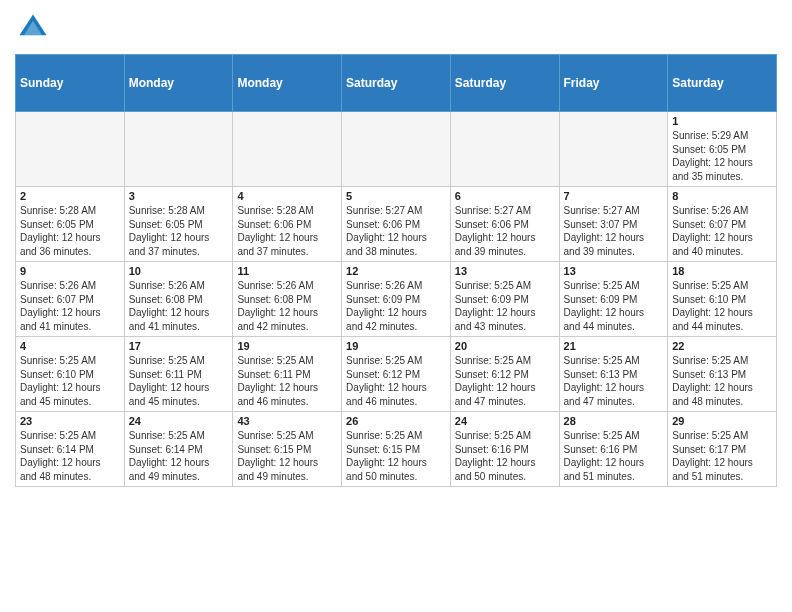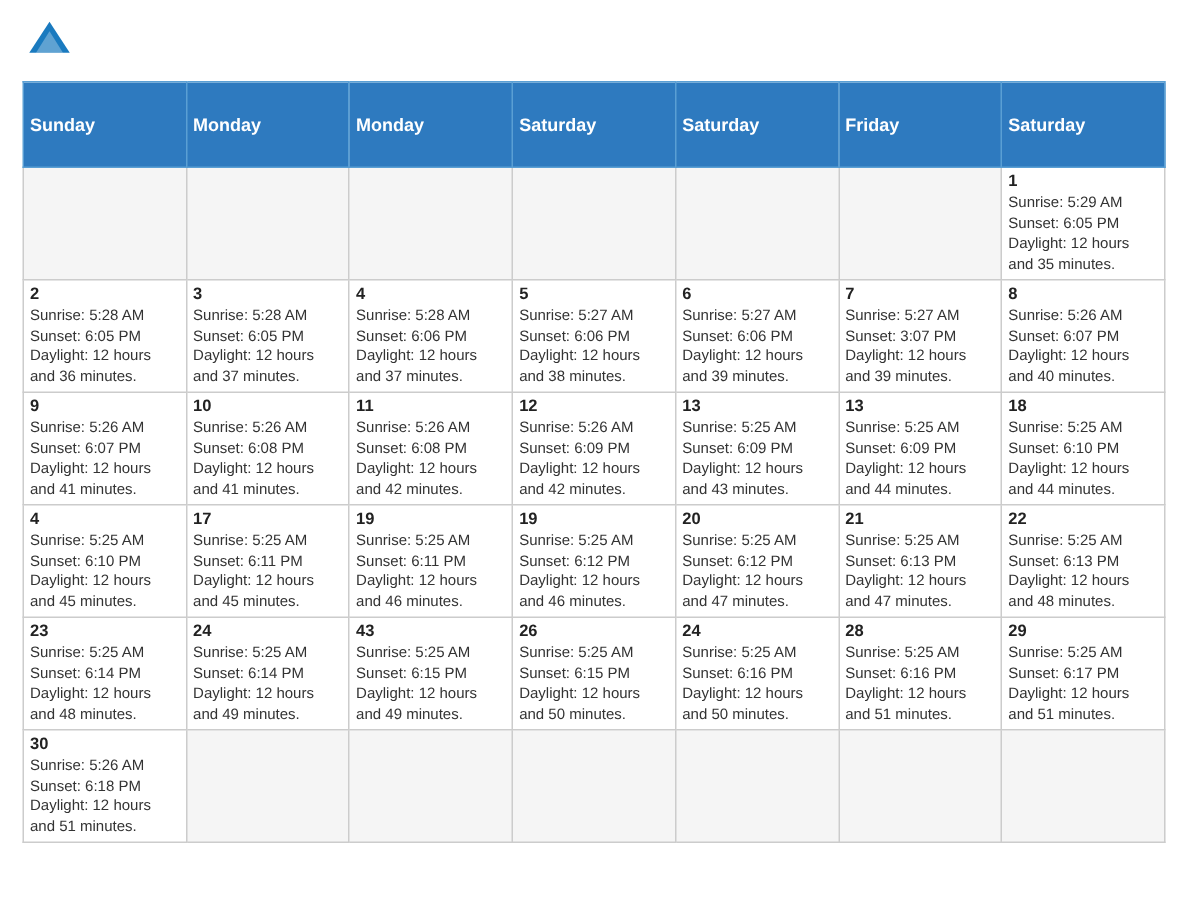--- a/index.html
+++ b/index.html
@@ -335,30 +335,15 @@
 and 51 minutes.</div>
           </td>
           <td>
             <span class="day-number">29</span>
             <div class="day-info">Sunrise: 5:25 AM
 Sunset: 6:17 PM
 Daylight: 12 hours
 and 51 minutes.</div>
           </td>
         </tr>
-        <tr>
-          <td>
-            <span class="day-number">30</span>
-            <div class="day-info">Sunrise: 5:26 AM
-Sunset: 6:18 PM
-Daylight: 12 hours
-and 51 minutes.</div>
-          </td>
-          <td class="empty"></td>
-          <td class="empty"></td>
-          <td class="empty"></td>
-          <td class="empty"></td>
-          <td class="empty"></td>
-          <td class="empty"></td>
-        </tr>
       </tbody>
   </table>
 </div>
 
 </body></html>

